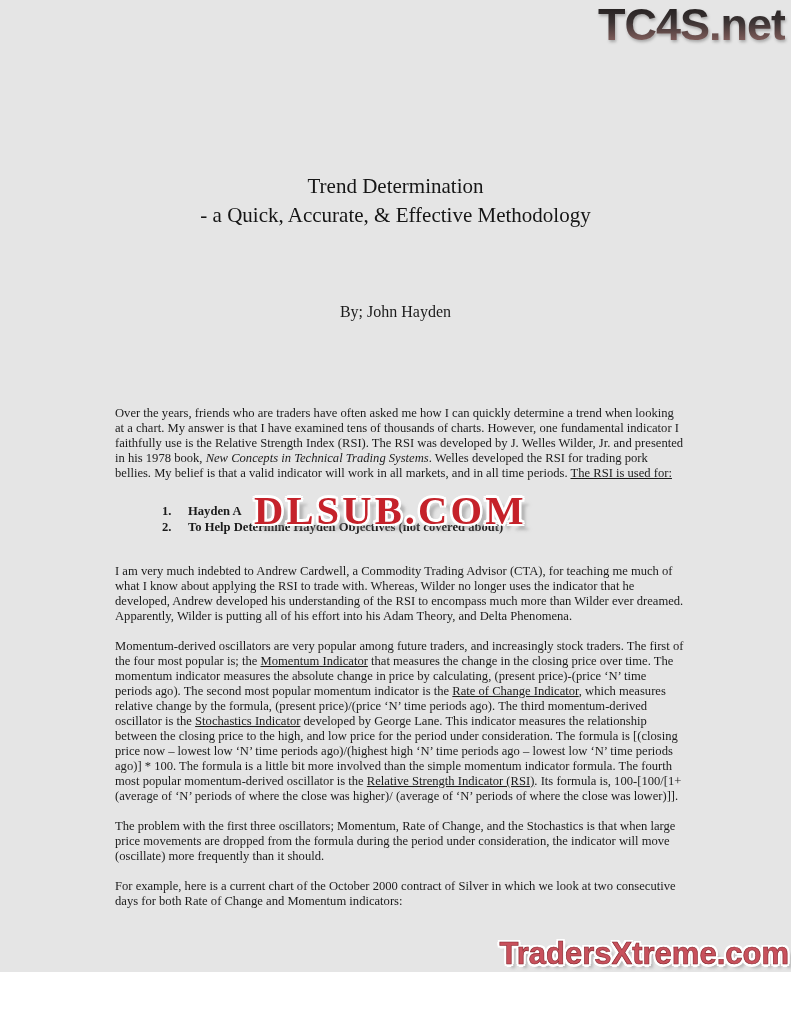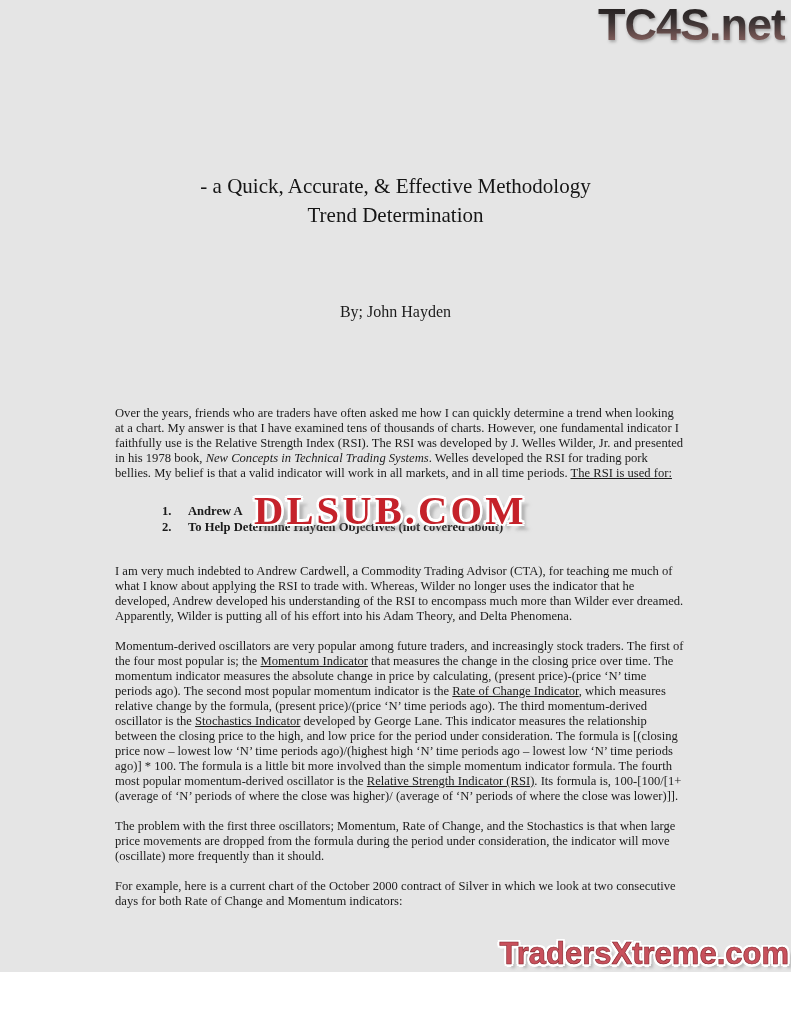--- a/index.html
+++ b/index.html
@@ -120,34 +120,34 @@
   }
 </style>
 </head>
 <body>
 
 <div class="page">
 
   <div class="tc4s-logo">TC4S.net</div>
 
   <div class="doc-title">
+    <div>Trend Determination</div>
     <div>- a Quick, Accurate, &amp; Effective Methodology</div>
-    <div>Trend Determination</div>
   </div>
 
   <div class="byline">By; John Hayden</div>
 
   <div class="content">
 
     <p class="tight"><span class="seg-normal">Over the years, friends who are traders have often asked me how I can quickly determine a trend when looking at a chart. My answer is that I have examined tens of thousands of charts. However, one fundamental indicator I faithfully use is the Relative Strength Index (RSI). The RSI was developed by J. Welles Wilder, Jr. and presented in his 1978 book, </span><span class="seg-italic">New Concepts in Technical Trading Systems</span><span class="seg-normal">. Welles developed the RSI for trading pork bellies. My belief is that a valid indicator will work in all markets, and in all time periods.  </span><span class="seg-underline">The RSI is used for:</span></p>
 
     <div class="num-list">
       <div class="li">
         <span class="marker">1.</span>
-        <span class="li-text"><span class="seg-bold">Andrew A</span></span>
+        <span class="li-text"><span class="seg-bold">Hayden A</span></span>
       </div>
       <div class="li">
         <span class="marker">2.</span>
         <span class="li-text"><span class="seg-bold">To Help Determine Hayden Objectives</span><span class="seg-normal"> (not covered about)</span></span>
       </div>
     </div>
 
     <p><span class="seg-normal">I am very much indebted to Andrew Cardwell, a Commodity Trading Advisor (CTA), for teaching me much of what I know about applying the RSI to trade with. Whereas, Wilder no longer uses the indicator that he developed, Andrew developed his understanding of the RSI to encompass much more than Wilder ever dreamed. Apparently, Wilder is putting all of his effort into his Adam Theory, and Delta Phenomena.</span></p>
 
     <p><span class="seg-normal">Momentum-derived oscillators are very popular among future traders, and increasingly stock traders. The first of the four most popular is; the </span><span class="seg-underline">Momentum Indicator</span><span class="seg-normal"> that measures the change in the closing price over time. The momentum indicator measures the absolute change in price by calculating,  (present price)-(price ‘N’ time periods ago). The second most popular momentum indicator is the </span><span class="seg-underline">Rate of Change Indicator</span><span class="seg-normal">, which measures relative change by the formula, (present price)/(price ‘N’ time periods ago). The third momentum-derived oscillator is the </span><span class="seg-underline">Stochastics Indicator</span><span class="seg-normal"> developed by George Lane. This indicator measures the relationship between the closing price to the high, and low price for the period under consideration. The formula is [(closing price now – lowest low ‘N’ time periods ago)/(highest high ‘N’ time periods ago – lowest low ‘N’ time periods ago)] * 100. The formula is a little bit more involved than the simple momentum indicator formula. The fourth most popular momentum-derived oscillator is the </span><span class="seg-underline">Relative Strength Indicator (RSI)</span><span class="seg-normal">. Its formula is, 100-[100/[1+(average of ‘N’ periods of where the close was higher)/ (average of ‘N’ periods of where the close was lower)]].</span></p>

